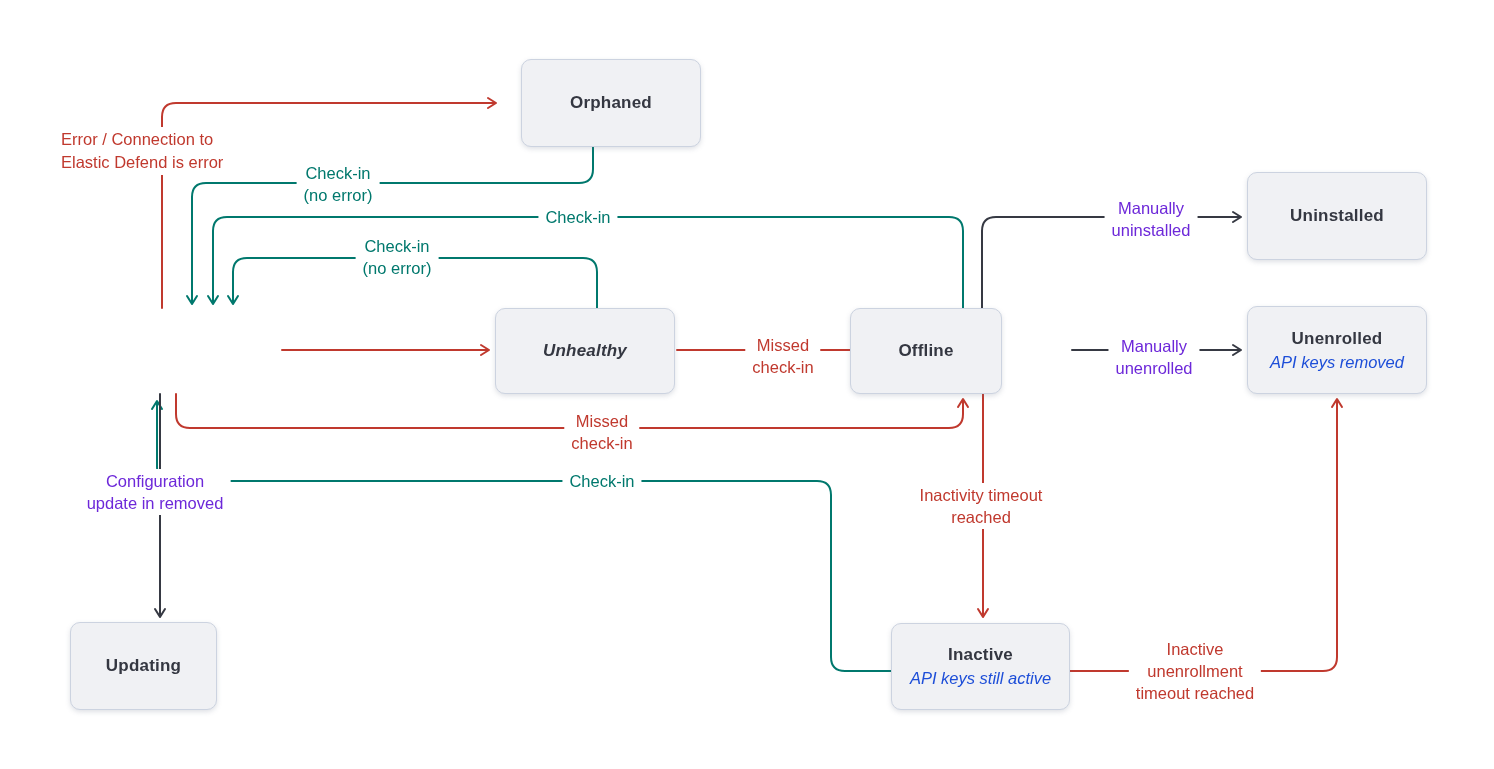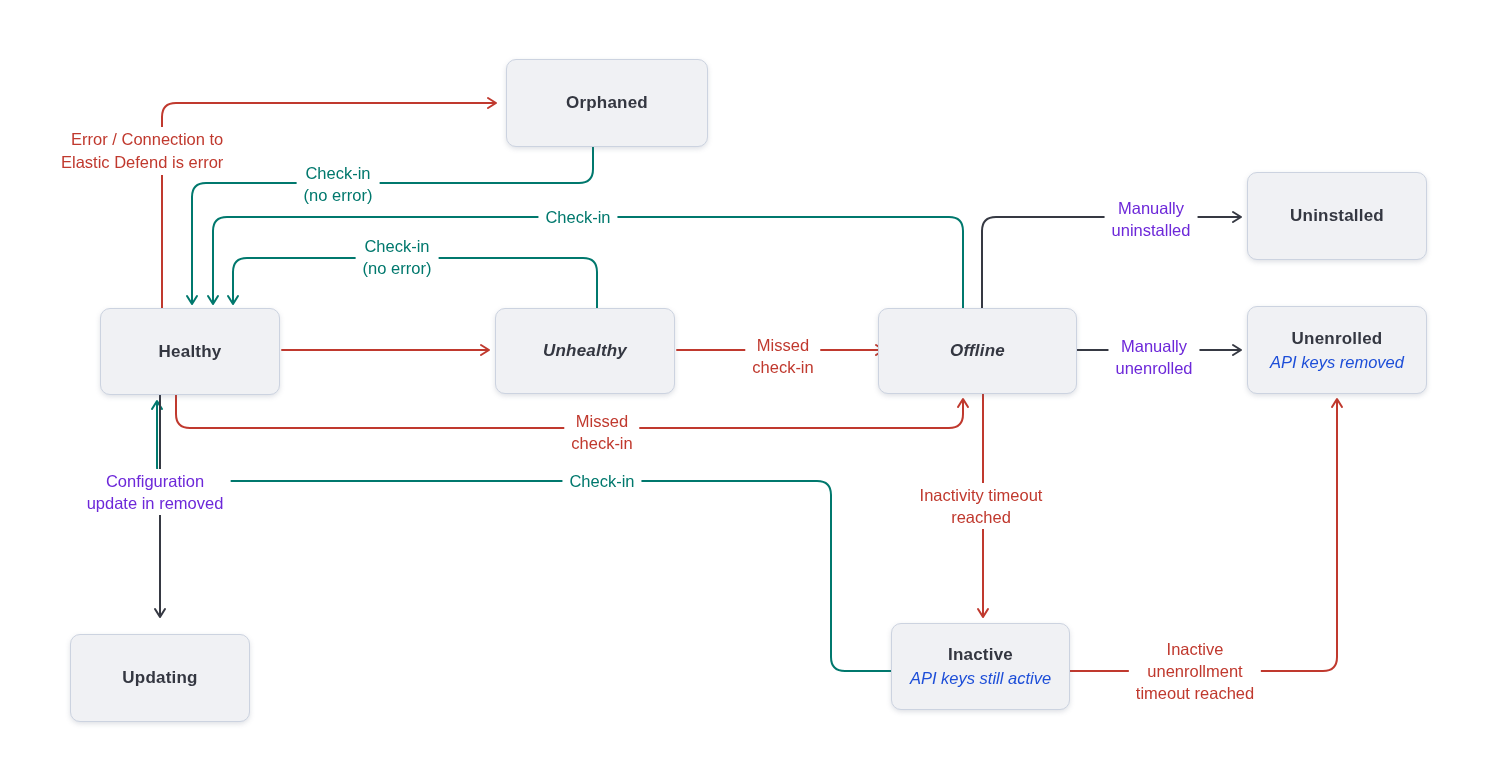--- a/index.html
+++ b/index.html
@@ -48,55 +48,52 @@
       <path stroke="#363943" d="M 982 308 L 982 231 Q 982 217 996 217 L 1240 217" marker-end="url(#arrow-black)"></path>
       <path stroke="#363943" d="M 1072 350 L 1240 350" marker-end="url(#arrow-black)"></path>
       <path stroke="#c0392e" d="M 176 394 L 176 414 Q 176 428 190 428 L 949 428 Q 963 428 963 414 L 963 400" marker-end="url(#arrow-red)"></path>
       <path stroke="#00786d" d="M 891 671 L 845 671 Q 831 671 831 657 L 831 495 Q 831 481 817 481 L 171 481 Q 157 481 157 467 L 157 402" marker-end="url(#arrow-teal)"></path>
       <path stroke="#363943" d="M 160 394 L 160 616" marker-end="url(#arrow-black)"></path>
       <path stroke="#c0392e" d="M 983 394 L 983 616" marker-end="url(#arrow-red)"></path>
       <path stroke="#c0392e" d="M 1070 671 L 1323 671 Q 1337 671 1337 657 L 1337 400" marker-end="url(#arrow-red)"></path>
     </g>
   </svg>
 
-  <div class="node" style="left:506px;top:59px;width:202px;height:88px;">
+  <div class="node" style="left:521px;top:59px;width:180px;height:88px;">
     <div class="node-title">Orphaned</div>
   </div>
 
-  <div class="node" style="left:100px;top:308px;width:180px;height:87px;">
-    <div class="node-title">Healthy</div>
-  </div>
 
   <div class="node" style="left:495px;top:308px;width:180px;height:86px;font-style:italic;">
     <div class="node-title">Unhealthy</div>
   </div>
 
-  <div class="node" style="left:878px;top:308px;width:199px;height:86px;font-style:italic;">
+  <div class="node" style="left:850px;top:308px;width:152px;height:86px;">
     <div class="node-title">Offline</div>
   </div>
 
   <div class="node" style="left:1247px;top:172px;width:180px;height:88px;">
     <div class="node-title">Uninstalled</div>
   </div>
 
   <div class="node" style="left:1247px;top:306px;width:180px;height:88px;">
     <div class="node-title">Unenrolled</div>
     <div class="node-sub">API keys removed</div>
   </div>
 
-  <div class="node" style="left:70px;top:622px;width:180px;height:88px;margin-top:12px;">
+  <div class="node" style="left:70px;top:622px;width:147px;height:88px;">
     <div class="node-title">Updating</div>
   </div>
 
   <div class="node" style="left:891px;top:623px;width:179px;height:87px;">
     <div class="node-title">Inactive</div>
     <div class="node-sub">API keys still active</div>
   </div>
 
-  <div class="edge-label lbl-red align-left" style="left:56px;top:127px;text-align:right;">
+  <div class="edge-label lbl-red align-left" style="left:56px;top:127px;">
     <div>Error / Connection to</div>
     <div>Elastic Defend is error</div>
   </div>
 
   <div class="edge-label lbl-teal" style="left:338px;top:184px;">
     <div>Check-in</div>
     <div>(no error)</div>
   </div>
 
   <div class="edge-label lbl-teal" style="left:578px;top:217px;">

